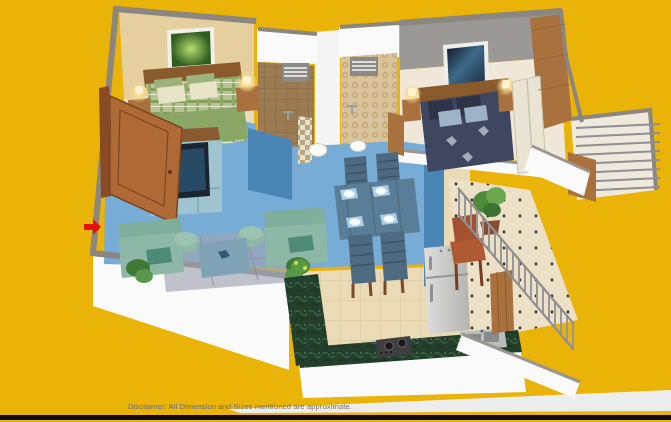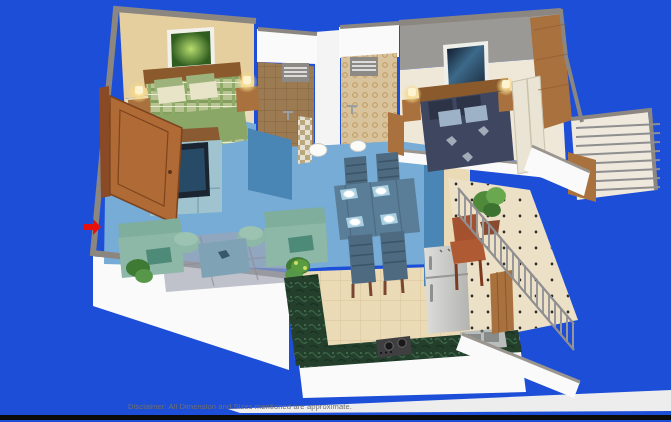--- a/index.html
+++ b/index.html
@@ -1,16 +1,16 @@
 <!DOCTYPE html>
 <html><head>
 <meta charset="utf-8">
 <style>
   html,body{margin:0;padding:0;background:#fff;}
-  .stage{position:relative;width:671px;height:422px;background:#1d4ed8;overflow:hidden;
+  .stage{position:relative;width:671px;height:422px;background:#eab308;overflow:hidden;
          font-family:"Liberation Sans", sans-serif;}
   svg{position:absolute;left:0;top:0;}
   .cap{stroke:#8b8680;stroke-width:6;fill:none;stroke-linecap:butt;}
   .cap4{stroke:#8b8680;stroke-width:4;fill:none;}
   .cap3{stroke:#9a968f;stroke-width:3;fill:none;}
   .whitewall{fill:#fafafa;}
   .whitewall2{fill:#f4f4f4;}
   .wood{fill:#a9713d;}
   .wooddark{fill:#8a5a2c;}
   .disc{font-size:7.6px;fill:#6f6f6f;letter-spacing:0.1px;}

